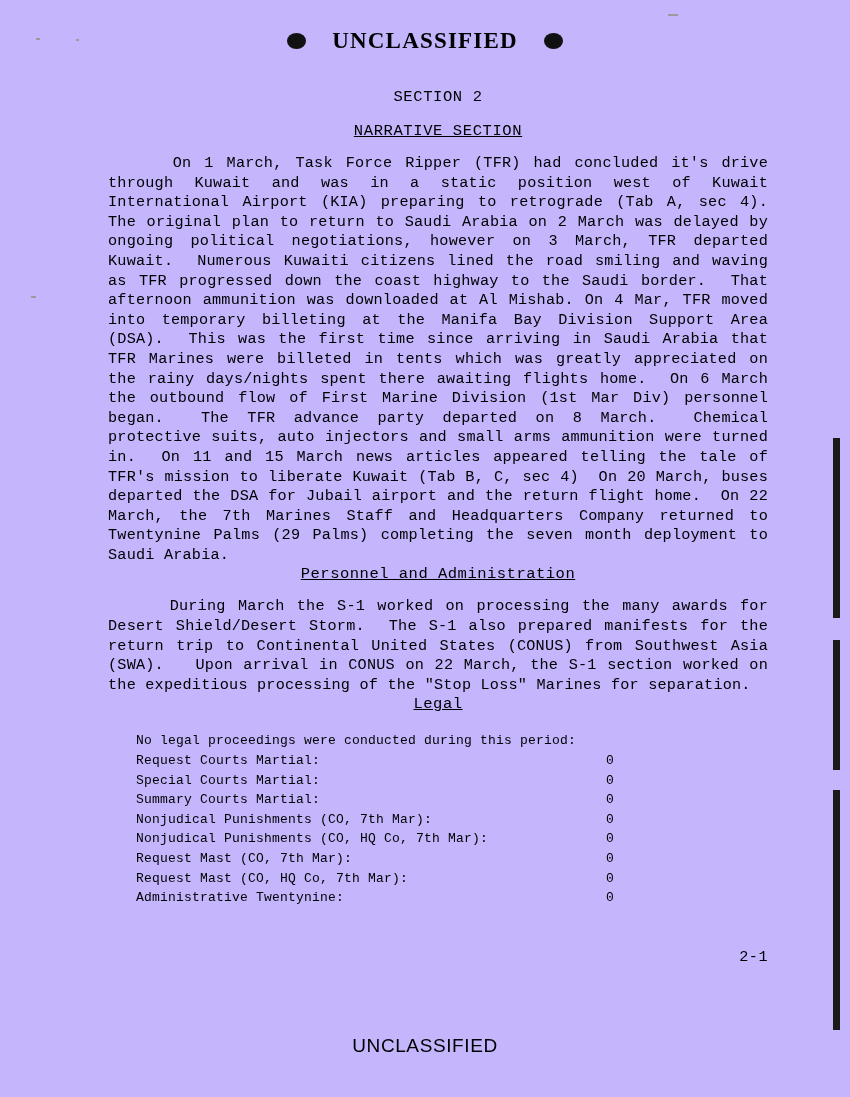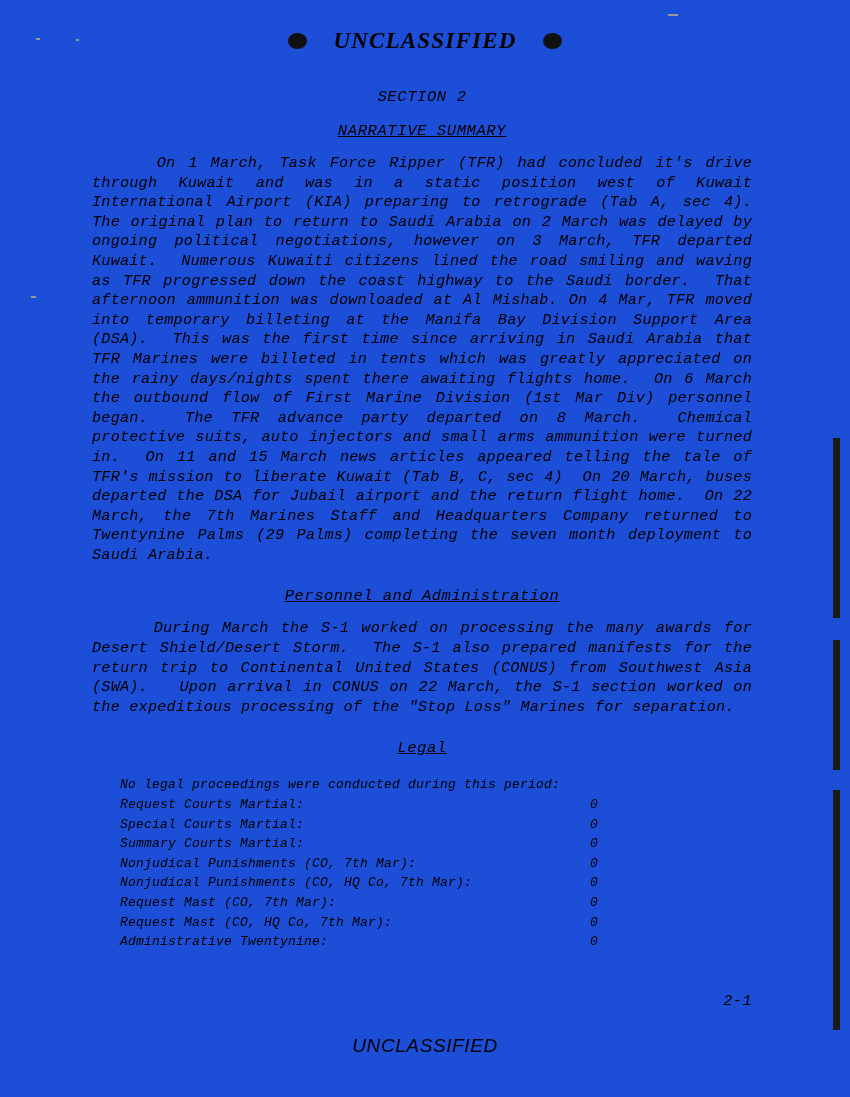--- a/index.html
+++ b/index.html
@@ -11,22 +11,21 @@
     width: 850px;
     height: 1097px;
     position: relative;
     font-family: "Liberation Mono", "DejaVu Sans Mono", monospace;
     color: #000000;
     overflow: hidden;
   }
   .page {
     position: absolute;
     inset: 0;
-    background: #1d4ed8;
-    font-style: italic;
+    background: #c4b5fd;
   }
   
   .speck {
     position: absolute;
     background: #9b9b9b;
   }
   .edge-bar {
     position: absolute;
     right: 10px;
     width: 7px;
@@ -51,21 +50,21 @@
   }
   .classif-top {
     font-family: "Liberation Serif", "DejaVu Serif", serif;
     font-weight: bold;
     font-size: 23px;
     letter-spacing: 1.2px;
   }
   .content {
     position: absolute;
     top: 78px;
-    left: 92px;
+    left: 108px;
     width: 660px;
   }
   .center {
     text-align: center;
   }
   .section-label {
     font-size: 15.5px;
     letter-spacing: 0.6px;
     margin-top: 10px;
   }
@@ -78,21 +77,20 @@
   .body-para {
     font-size: 15.2px;
     line-height: 19.6px;
     letter-spacing: 0.2px;
     text-align: justify;
     margin-top: 14px;
     white-space: pre-wrap;
   }
   .heading-ul {
     font-size: 15.5px;
-    margin-top: 22px;
     text-decoration: underline;
     letter-spacing: 0.5px;
   }
   .legal-block {
     margin-top: 18px;
     font-size: 13px;
     line-height: 19.6px;
     letter-spacing: 0.2px;
     padding-left: 28px;
   }
@@ -143,21 +141,21 @@
   <div class="header-row">
     <span class="dot"></span>
     <span class="classif-top">UNCLASSIFIED</span>
     <span class="dot"></span>
   </div>
 
   <div class="content">
 
     <div class="center section-label">SECTION 2</div>
 
-    <div class="center subtitle">NARRATIVE SUMMARY</div>
+    <div class="center subtitle">NARRATIVE SECTION</div>
 
     <div class="body-para">     On 1 March, Task Force Ripper (TFR) had concluded it's drive through Kuwait and was in a static position west of Kuwait International Airport (KIA) preparing to retrograde (Tab A, sec 4).  The original plan to return to Saudi Arabia on 2 March was delayed by ongoing political negotiations, however on 3 March, TFR departed Kuwait.  Numerous Kuwaiti citizens lined the road smiling and waving as TFR progressed down the coast highway to the Saudi border.  That afternoon ammunition was downloaded at Al Mishab. On 4 Mar, TFR moved into temporary billeting at the Manifa Bay Division Support Area (DSA).  This was the first time since arriving in Saudi Arabia that TFR Marines were billeted in tents which was greatly appreciated on the rainy days/nights spent there awaiting flights home.  On 6 March the outbound flow of First Marine Division (1st Mar Div) personnel began.  The TFR advance party departed on 8 March.  Chemical protective suits, auto injectors and small arms ammunition were turned in.  On 11 and 15 March news articles appeared telling the tale of TFR's mission to liberate Kuwait (Tab B, C, sec 4)  On 20 March, buses departed the DSA for Jubail airport and the return flight home.  On 22 March, the 7th Marines Staff and Headquarters Company returned to Twentynine Palms (29 Palms) completing the seven month deployment to Saudi Arabia.</div>
 
     <div class="center heading-ul">Personnel and Administration</div>
 
     <div class="body-para">     During March the S-1 worked on processing the many awards for Desert Shield/Desert Storm.  The S-1 also prepared manifests for the return trip to Continental United States (CONUS) from Southwest Asia (SWA).   Upon arrival in CONUS on 22 March, the S-1 section worked on the expeditious processing of the "Stop Loss" Marines for separation.</div>
 
     <div class="center heading-ul">Legal</div>
 
     <div class="legal-block">

